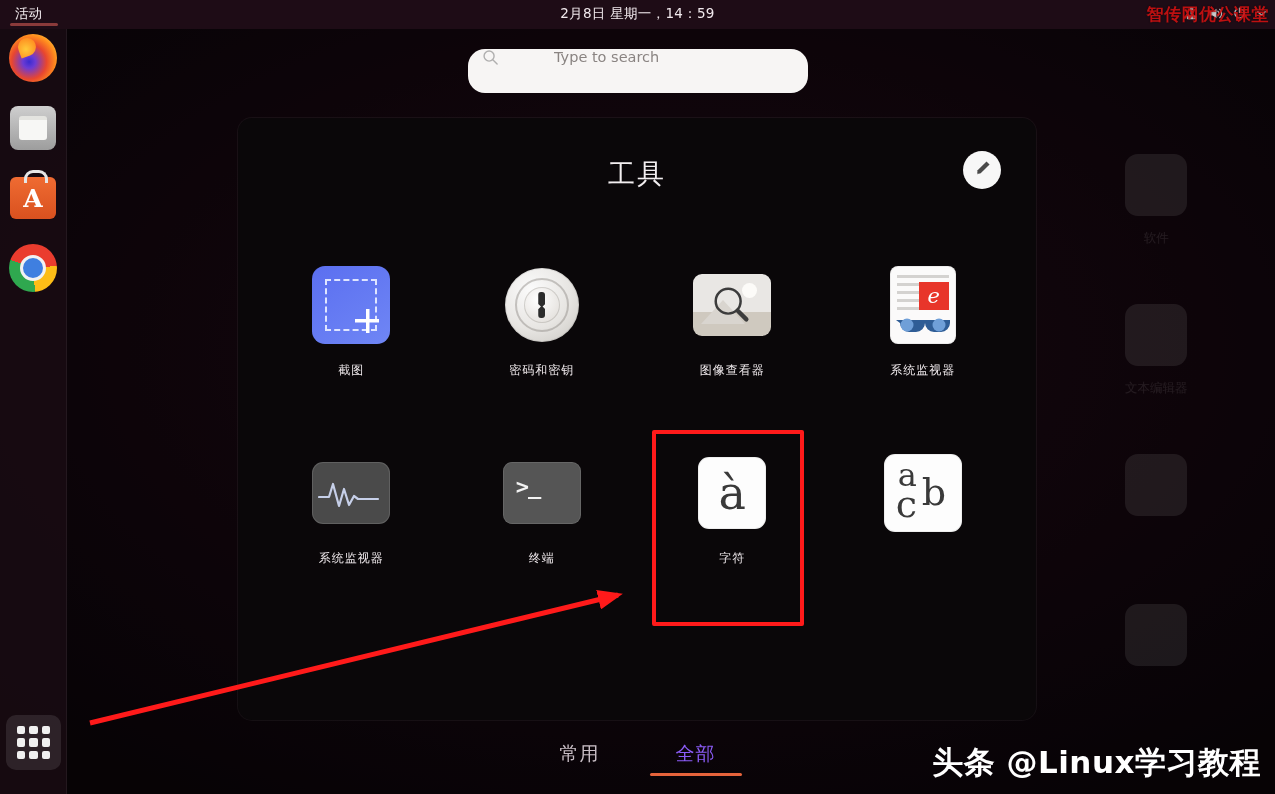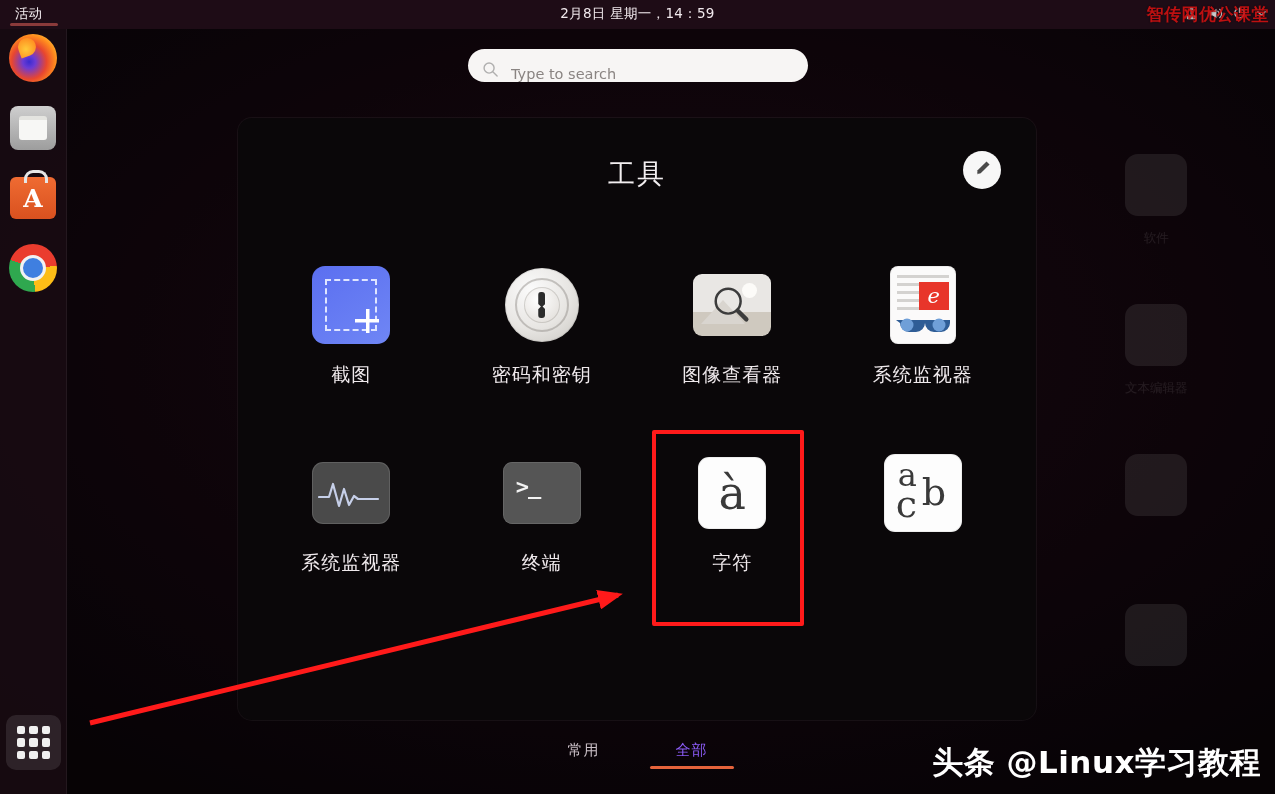--- a/index.html
+++ b/index.html
@@ -183,27 +183,28 @@
     cursor: pointer;
     z-index: 36;
   }
   #show-apps-button span {
     background: #f0f0f0; border-radius: 2px;
   }
 
   
   #search-bar {
     position: absolute; left: 468px; top: 49px;
-    width: 340px; height: 33px;
+    width: 340px; height: 44px;
     background: #f7f5f4;
     border-radius: 17px;
-    display: flex; align-items: flex-end;
+    display: flex; align-items: flex-start;
     padding: 0 14px;
     z-index: 30;
     cursor: text;
+    gap: 43px;
   }
   #search-bar svg { flex: none; opacity: .55; }
   #search-input {
     flex: 1;
     border: none; outline: none; background: transparent;
     margin-left: 12px;
     font-size: 14.5px; color: #3d3d3d;
     font-family: "DejaVu Sans", "Liberation Sans", sans-serif;
   }
   #search-input::placeholder { color: #8a8482; }
@@ -248,21 +249,21 @@
     padding-top: 16px;
     cursor: pointer;
     position: relative;
   }
   .app-icon-wrap {
     width: 78px; height: 78px;
     display: flex; align-items: center; justify-content: center;
   }
   .app-label {
     margin-top: 18px;
-    font-size: 19px; color: #efe9ec;
+    font-size: 12px; color: #efe9ec;
     letter-spacing: 1px;
     white-space: nowrap;
   }
 
   
   .ic-screenshot {
     width: 78px; height: 78px; border-radius: 13px;
     background: linear-gradient(145deg, #5b6ff0, #6f86f5);
     position: relative;
   }
@@ -409,21 +410,21 @@
 
   
   #folder-tabs {
     position: absolute; left: 0; right: 0; top: 738px;
     display: flex; justify-content: center; align-items: center;
     gap: 52px;
     z-index: 30;
   }
   .tab {
     position: relative;
-    font-size: 15px; color: #c9bfc6;
+    font-size: 19px; color: #c9bfc6;
     padding: 3px 12px 9px 12px;
     cursor: pointer;
     letter-spacing: 1px;
   }
   .tab.active { color: #8b5cf6; }
   .tab.active::after {
     content: "";
     position: absolute; left: -14px; right: -14px; bottom: 0;
     height: 3px; background: #e5633b; border-radius: 2px;
   }

